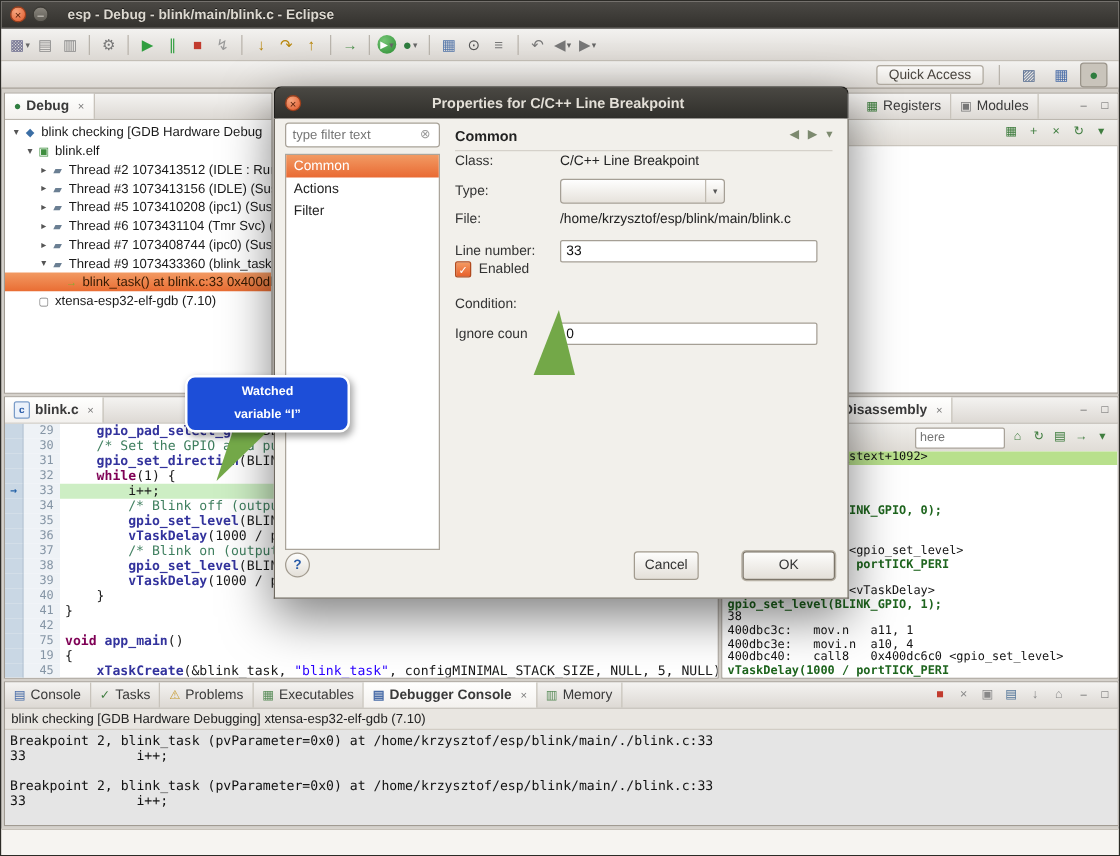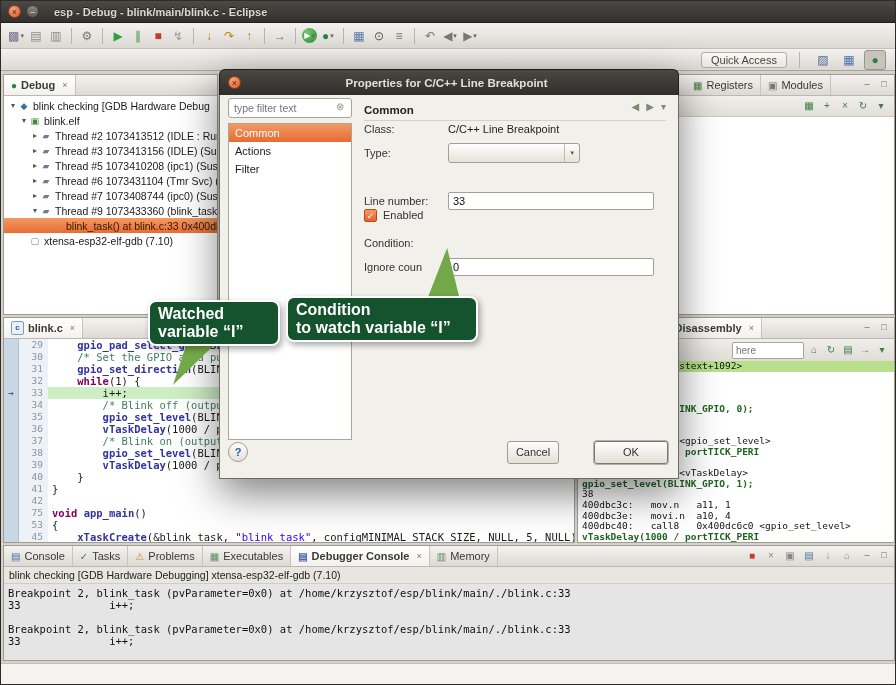--- a/index.html
+++ b/index.html
@@ -92,21 +92,21 @@
   .dlg-value{color:#222;}
   .dlg-field{height:18px;border:1px solid #a59f95;border-radius:2px;background:#fff;font-size:11px;padding:0 4px;box-sizing:border-box;width:228px;color:#111;font-family:"Liberation Sans",sans-serif;}
   .dlg-field.focus{border-color:#e2673c;box-shadow:0 0 2px rgba(226,103,60,.6);}
   .dlg-combo{width:132px;height:20px;border:1px solid #a59f95;border-radius:3px;background:linear-gradient(#fefefe,#e6e2db);display:flex;align-items:center;padding:0 0 0 5px;box-sizing:border-box;font-size:11px;color:#222;}
   .combo-arrow{margin-left:auto;font-size:7px;color:#555;border-left:1px solid #c0bab0;padding:0 5px;height:100%;display:flex;align-items:center;}
   .dlg-check{width:13px;height:13px;background:linear-gradient(#f49a62,#e8612c);border:1px solid #b14a1e;border-radius:2px;color:#fff;font-size:9px;line-height:12px;text-align:center;margin-right:6px;box-sizing:border-box;}
   .dlg-btn{position:absolute;height:23px;border:1px solid #a29b8f;border-radius:3px;background:linear-gradient(#fdfdfc,#e4e0d9);font-size:11px;color:#333;text-align:center;line-height:21px;box-sizing:border-box;}
   .dlg-btn.default{border-color:#7d766a;box-shadow:0 0 0 1px #b7b1a5;}
   .dlg-help{position:absolute;left:8px;top:347px;width:20px;height:20px;border:1px solid #a29b8f;border-radius:50%;background:linear-gradient(#fdfdfc,#e4e0d9);font-size:11px;color:#2a5ca8;text-align:center;line-height:19px;font-weight:bold;box-sizing:border-box;}
   
-  .callout{position:absolute;z-index:50;background:#14532d;border:2px solid #fff;border-radius:8px;color:#fff;font-size:16px;font-weight:bold;text-align:left;padding:3px 8px;line-height:18px;box-shadow:2px 3px 6px rgba(0,0,0,.35);}
+  .callout{position:absolute;z-index:50;background:#1d4ed8;border:2px solid #fff;border-radius:8px;color:#fff;font-size:10px;font-weight:bold;text-align:center;padding:3px 8px;line-height:18px;box-shadow:2px 3px 6px rgba(0,0,0,.35);}
   .callout-arrow{position:absolute;z-index:49;background:#73a848;}
   #arrow-watched{left:172px;top:340px;width:58px;height:44px;clip-path:polygon(25% 0,78% 0,0 100%);}
   #arrow-condition{left:413px;top:247px;width:46px;height:52px;clip-path:polygon(72% 0,28% 100%,100% 100%);}
   #callout-watched{left:147px;top:299px;width:112px;}
   #callout-condition{left:285px;top:295px;width:172px;}
 </style>
 </head>
 <body>
 
 <div id="screen">
@@ -324,21 +324,21 @@
           <span class="ed-num">42</span>
           <span class="ed-code"></span>
         </div>
         <div class="ed-row">
           <span class="ed-annot"></span>
           <span class="ed-num">75</span>
           <span class="ed-code"><span class="tk-k">void</span><span class="tk-p"> </span><span class="tk-f">app_main</span><span class="tk-p">()</span></span>
         </div>
         <div class="ed-row">
           <span class="ed-annot"></span>
-          <span class="ed-num">53</span>
+          <span class="ed-num">19</span>
           <span class="ed-code"><span class="tk-p">{</span></span>
         </div>
         <div class="ed-row">
           <span class="ed-annot"></span>
           <span class="ed-num">45</span>
           <span class="ed-code"><span class="tk-p">    </span><span class="tk-f">xTaskCreate</span><span class="tk-p">(&amp;blink_task, </span><span class="tk-s">"blink_task"</span><span class="tk-p">, configMINIMAL_STACK_SIZE, NULL, 5, NULL);</span></span>
         </div>
       </div>
   </div>
 
@@ -465,20 +465,24 @@
         <span class="dlg-label">Class:</span>
         <span class="dlg-value">C/C++ Line Breakpoint</span>
       </div>
       <div class="dlg-row" style="top:48px">
         <span class="dlg-label">Type:</span>
         <span class="dlg-combo">
           <span></span>
           <span class="combo-arrow">▾</span>
         </span>
       </div>
+      <div class="dlg-row" style="top:74px">
+        <span class="dlg-label">File:</span>
+        <span class="dlg-value">/home/krzysztof/esp/blink/main/blink.c</span>
+      </div>
       <div class="dlg-row" style="top:86px;height:40px">
         <span class="dlg-label">Line number:</span>
         <input class="dlg-field" value="33" style="">
       </div>
       <div class="dlg-row" style="top:110px;height:20px">
         <span class="dlg-check">✓</span>
         <span>Enabled</span>
       </div>
       <div class="dlg-row" style="top:136px;height:24px">
         <span class="dlg-label">Condition:</span>
@@ -493,18 +497,14 @@
       <div class="dlg-btn default" style="left:374px;top:346px;width:74px">OK</div>
     </div>
   </div>
 
   <div class="callout-arrow" id="arrow-watched"></div>
   <div class="callout" id="callout-watched">
     <div>Watched</div>
     <div>variable “I”</div>
   </div>
   <div class="callout-arrow" id="arrow-condition"></div>
-  <div class="callout" id="callout-condition">
-    <div>Condition</div>
-    <div>to watch variable “I”</div>
-  </div>
 
 </div>
 
 </body></html>

